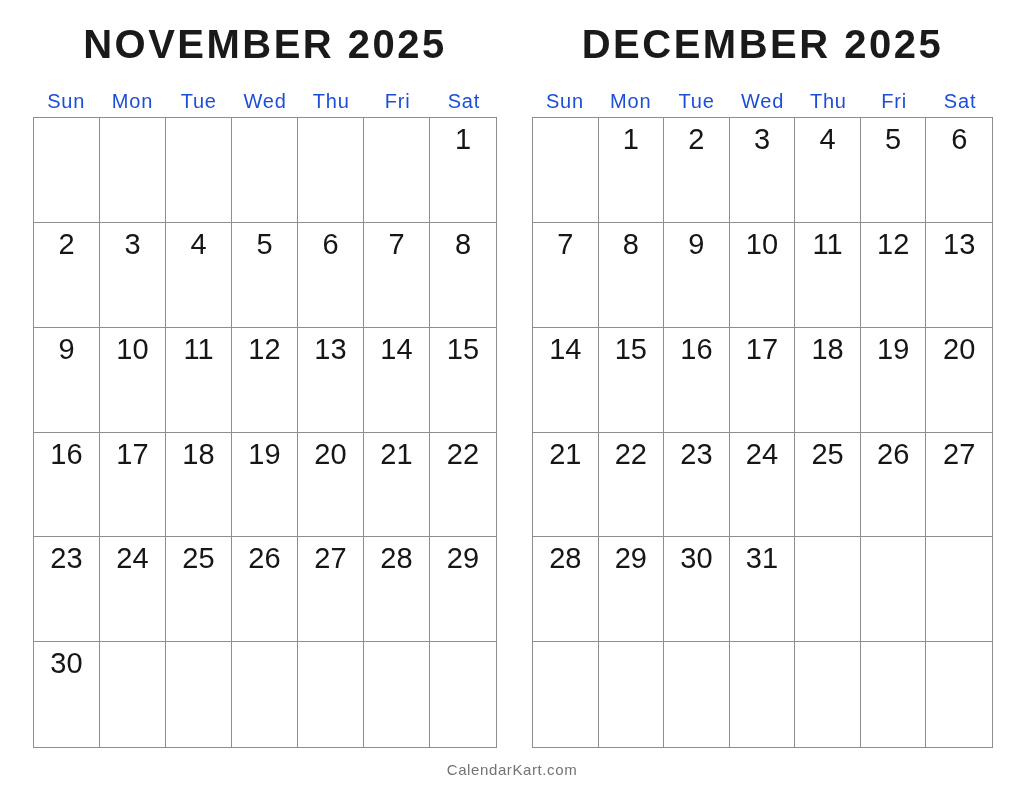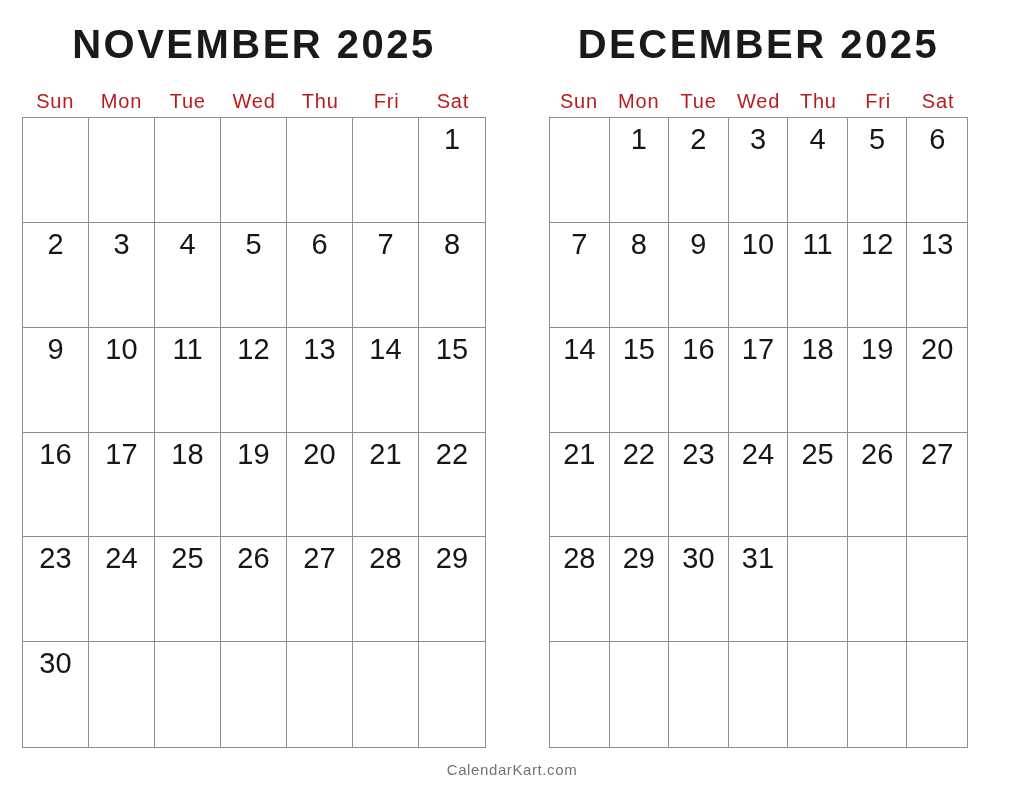--- a/index.html
+++ b/index.html
@@ -15,22 +15,22 @@
     position: relative;
     width: 1024px;
     height: 791px;
     background: #ffffff;
   }
   .calendar {
     position: absolute;
     top: 0;
     height: 760px;
   }
-  .calendar.nov { left: 22px;  width: 464px; }
-  .calendar.dec { left: 532px; width: 419px; margin-left: 17px; }
+  .calendar.nov { left: 33px;  width: 464px; }
+  .calendar.dec { left: 532px; width: 461px; }
 
   .month-title {
     position: absolute;
     top: 22px;
     left: -20px;
     right: -20px;
     text-align: center;
     font-size: 40px;
     font-weight: bold;
     letter-spacing: 2.5px;
@@ -43,21 +43,21 @@
     left: 0;
     right: 0;
     height: 26px;
     display: grid;
     grid-template-columns: repeat(7, 1fr);
   }
   .day-header {
     text-align: center;
     font-size: 20px;
     letter-spacing: 0.8px;
-    color: #b91c1c;
+    color: #1d4ed8;
     line-height: 26px;
   }
   .grid {
     position: absolute;
     top: 117px;
     left: 0;
     right: 0;
     height: 631px;
     display: grid;
     grid-template-columns: repeat(7, 1fr);

